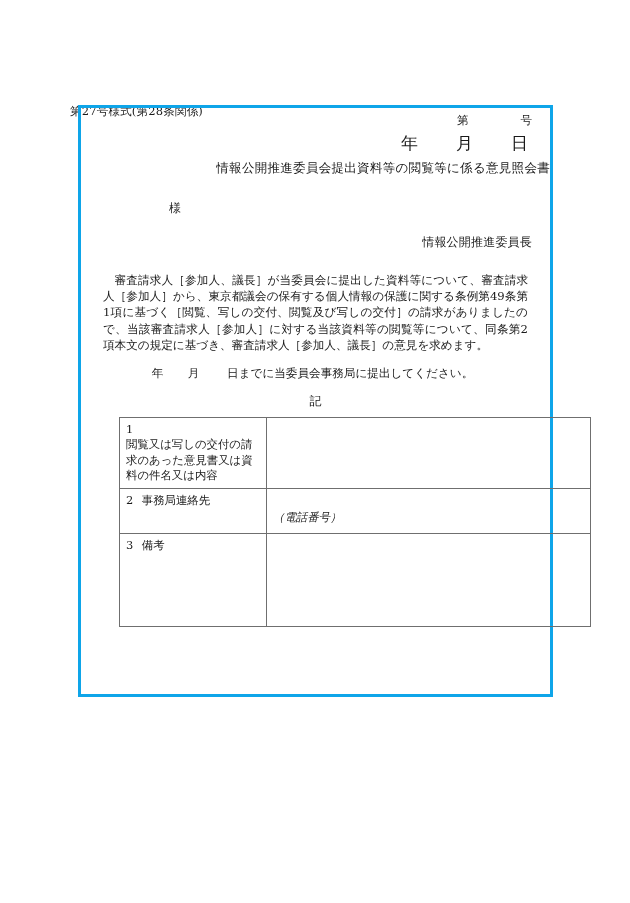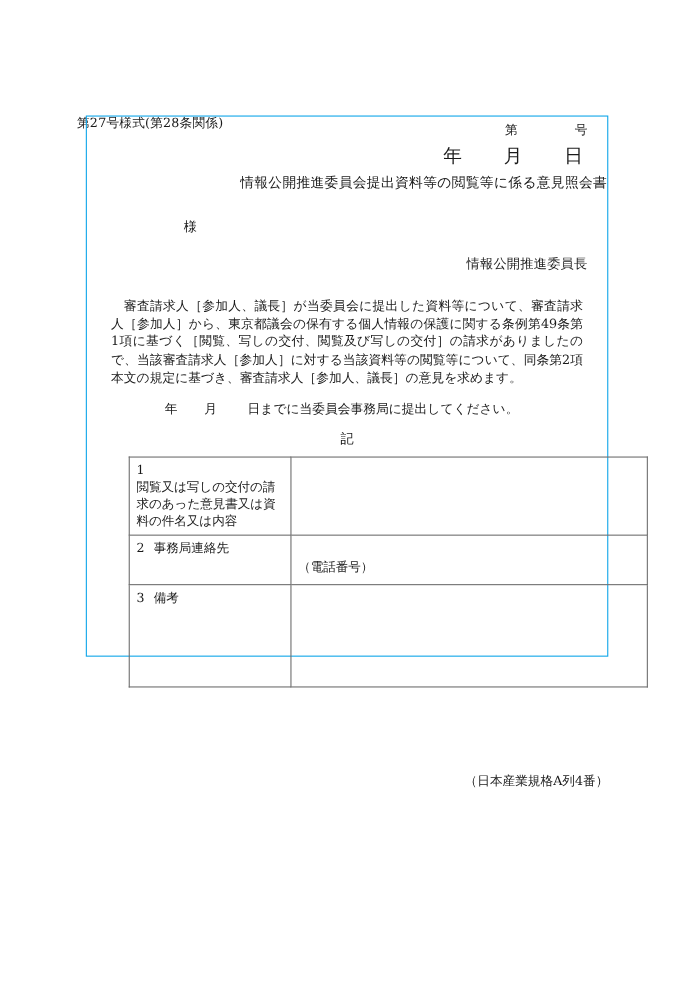--- a/index.html
+++ b/index.html
@@ -34,22 +34,22 @@
     white-space: nowrap;
     margin-top: 24px;
   }
 
   
   .frame {
     position: absolute;
     left: 78px;
     top: 105px;
     width: 475px;
-    height: 492px;
-    border: 1px solid #0ea5e9;
+    height: 592px;
+    border: 3px solid #0ea5e9;
     box-sizing: border-box;
   }
 
   
   .doc-no-row {
     position: absolute;
     right: 18px;
     top: 5px;
     font-size: 11.5px;
     white-space: nowrap;
@@ -137,21 +137,21 @@
     margin-left: 24px;
   }
   .tbl td {
     border: 1px solid #6f6f6f;
     vertical-align: top;
     font-size: 11.4px;
     line-height: 15.4px;
     padding: 4px 5px 4px 6px;
   }
   .tbl td.label { width: 135px; }
-  .tbl td.value { width: 312px; }
+  .tbl td.value { width: 312px; font-style: italic; }
   .r1 .label { height: 60px; }
   .r2 .label { height: 36px; }
   .r3 .label { height: 84px; }
   .lbl-num { margin-right: 0.75em; }
   .lbl-body {
     display: inline-block;
     vertical-align: top;
   }
   .tel-note {
     display: block;
@@ -220,15 +220,14 @@
           <td class="label">
             <span class="lbl-num">3</span><span class="lbl-body">備考</span>
           </td>
           <td class="value"></td>
         </tr>
       </tbody>
     </table>
 
   </div>
 
-  <div class="footer">（日本産業規格A列4番）</div>
 
 </div>
 
 </body></html>

